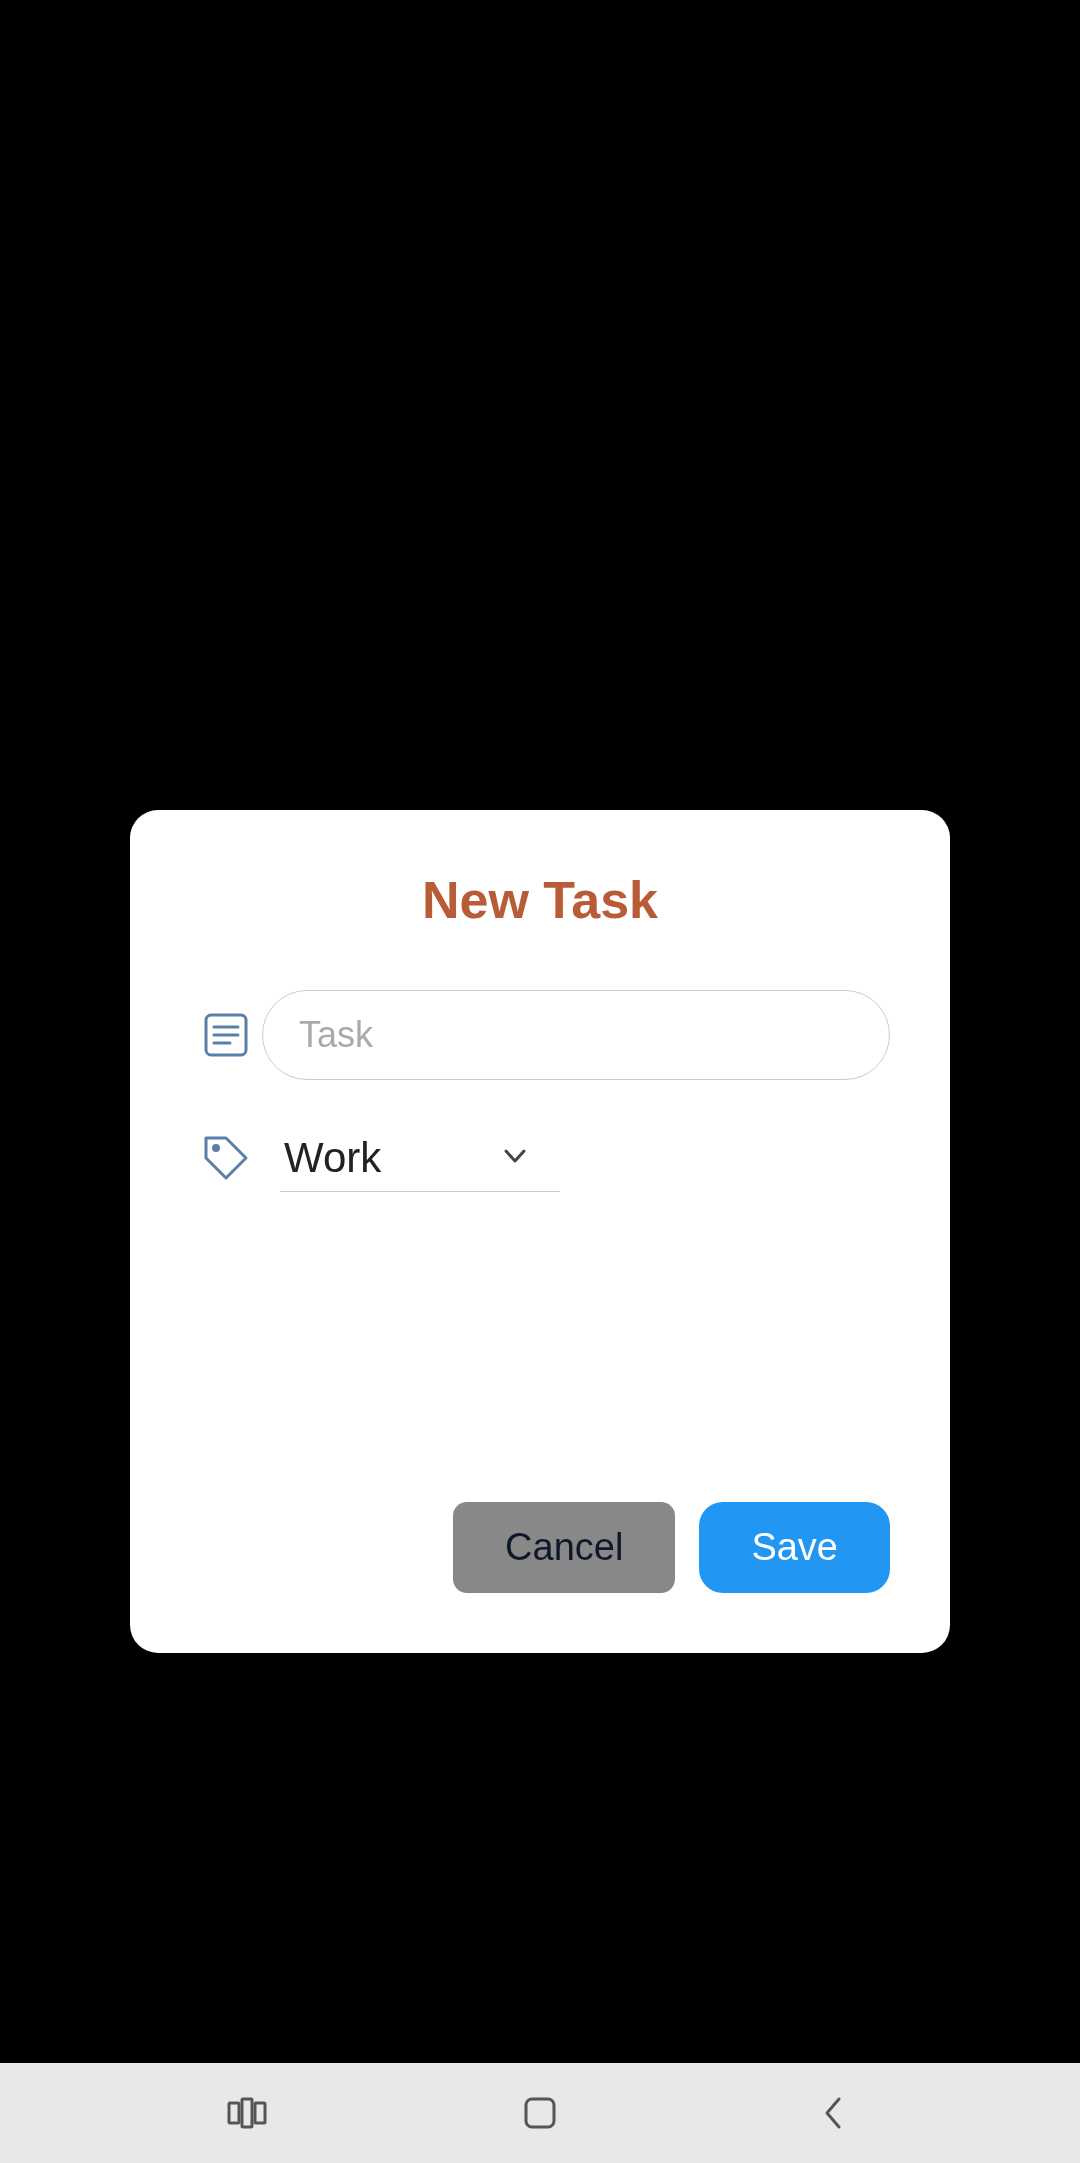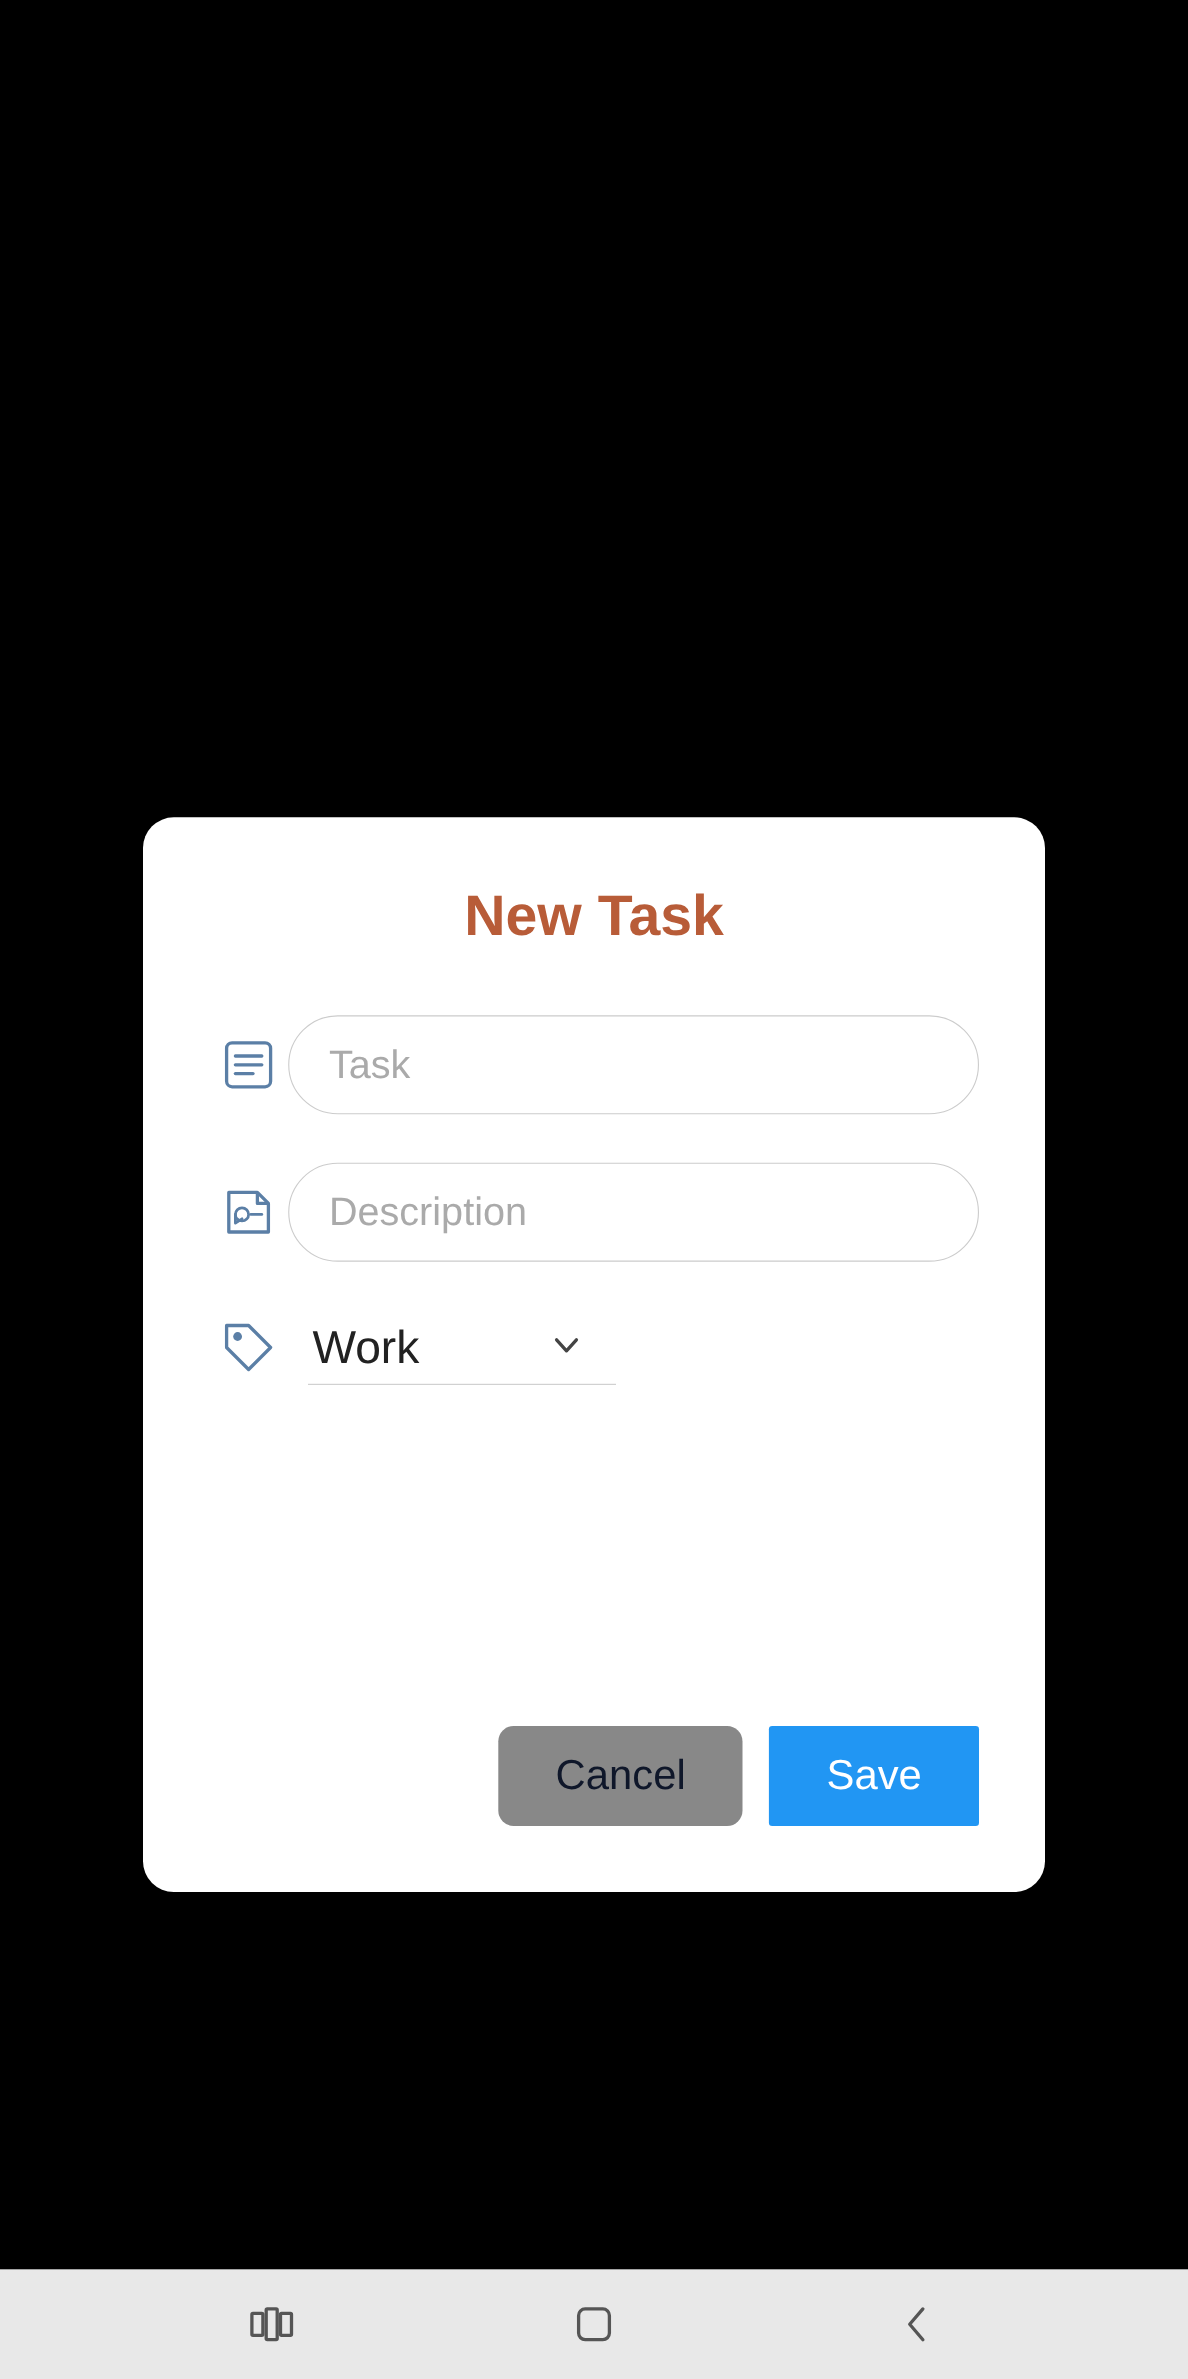--- a/index.html
+++ b/index.html
@@ -135,21 +135,21 @@
       font-size: 38px;
       font-weight: 500;
       padding: 24px 52px;
       cursor: pointer;
     }
 
     .btn-save {
       background: #2196f3;
       color: #ffffff;
       border: none;
-      border-radius: 3px;
+      border-radius: 24px;
       font-size: 38px;
       font-weight: 500;
       padding: 24px 52px;
       cursor: pointer;
     }
 
     
     .nav-bar {
       position: absolute;
       bottom: 0;
@@ -190,32 +190,20 @@
         <svg viewBox="0 0 52 52" fill="none" xmlns="http://www.w3.org/2000/svg">
           <rect x="6" y="6" width="40" height="40" rx="5" stroke="#5b7fa6" stroke-width="3" fill="none"></rect>
           <line x1="14" y1="18" x2="38" y2="18" stroke="#5b7fa6" stroke-width="3" stroke-linecap="round"></line>
           <line x1="14" y1="26" x2="38" y2="26" stroke="#5b7fa6" stroke-width="3" stroke-linecap="round"></line>
           <line x1="14" y1="34" x2="30" y2="34" stroke="#5b7fa6" stroke-width="3" stroke-linecap="round"></line>
         </svg>
       </div>
       <input class="form-input" type="text" placeholder="Task" style="">
     </div>
 
-    <div class="form-row">
-      <div class="form-icon">
-        <svg viewBox="0 0 52 52" fill="none" xmlns="http://www.w3.org/2000/svg">
-          <path d="M8 8 L34 8 L44 18 L44 44 L8 44 Z" stroke="#5b7fa6" stroke-width="3" fill="none" stroke-linejoin="round"></path>
-          <path d="M34 8 L34 18 L44 18" stroke="#5b7fa6" stroke-width="3" fill="none" stroke-linejoin="round"></path>
-          <circle cx="20" cy="28" r="6" stroke="#5b7fa6" stroke-width="2.5" fill="none"></circle>
-          <path d="M28 28 L38 28" stroke="#5b7fa6" stroke-width="2.5" stroke-linecap="round"></path>
-          <path d="M14 28 L14 36 L20 32" stroke="#5b7fa6" stroke-width="2.5" stroke-linecap="round" stroke-linejoin="round"></path>
-        </svg>
-      </div>
-      <input class="form-input" type="text" placeholder="Description" style="">
-    </div>
 
     <div class="category-row">
       <div class="form-icon">
         <svg viewBox="0 0 52 52" fill="none" xmlns="http://www.w3.org/2000/svg">
           <path d="M6 6 L26 6 L46 26 L26 46 L6 26 Z" stroke="#5b7fa6" stroke-width="3" fill="none" stroke-linejoin="round"></path>
           <circle cx="16" cy="16" r="4" fill="#5b7fa6"></circle>
         </svg>
       </div>
       <div class="category-select-wrapper">
         <select class="category-select">

